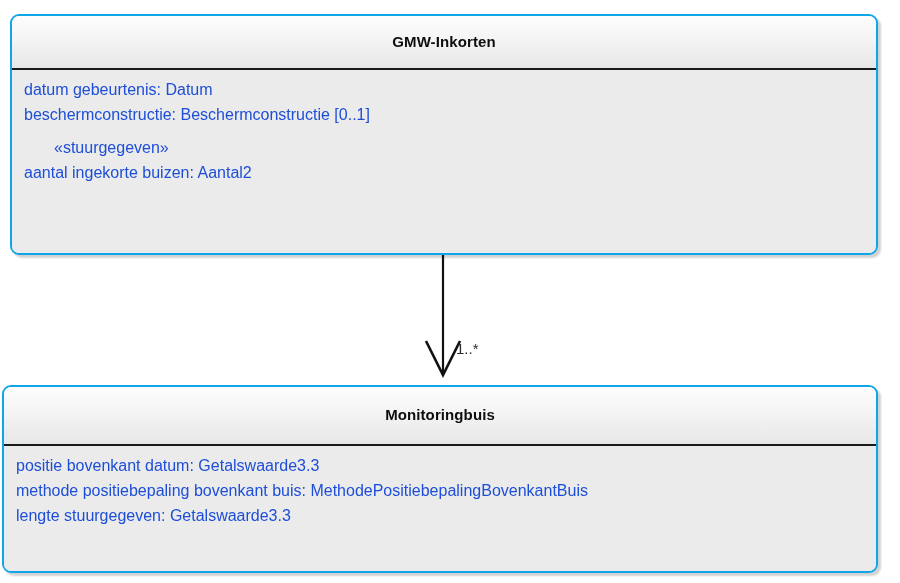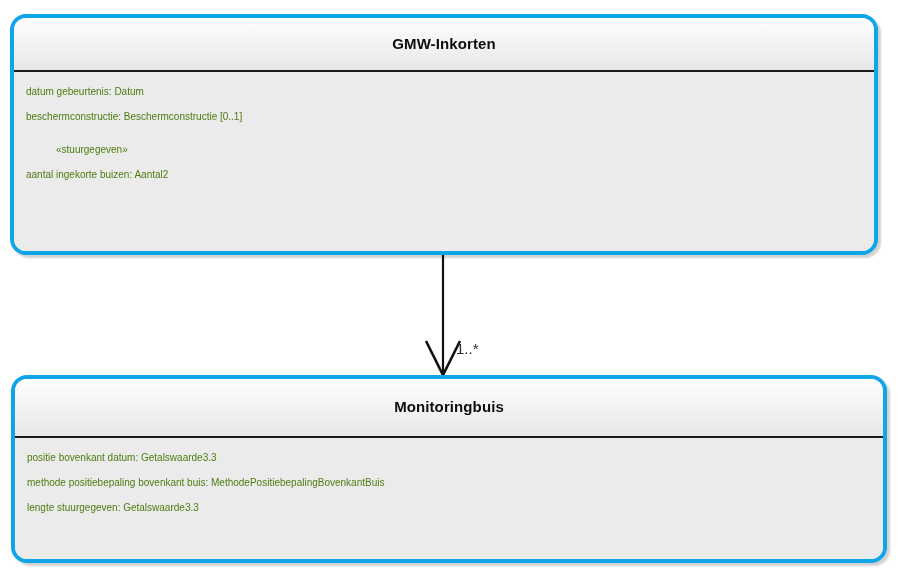--- a/index.html
+++ b/index.html
@@ -20,22 +20,22 @@
     position: absolute;
     left: 0; top: 0;
     width: 900px;
     height: 583px;
   }
 
   
   .uml-class {
     position: absolute;
     box-sizing: border-box;
-    border: 4px solid #0ea5e9;
-    border-radius: 16px;
+    border: 2px solid #0ea5e9;
+    border-radius: 9px;
     background: #ebebeb;
     box-shadow: 3px 3px 2px rgba(0,0,0,0.18);
     overflow: hidden;
   }
 
   .uml-header {
     box-sizing: border-box;
     width: 100%;
     border-bottom: 2px solid #1a1a1a;
     background: linear-gradient(to bottom, #fdfdfd 0%, #f4f4f4 45%, #e7e7e7 100%);
@@ -54,22 +54,22 @@
   }
 
   .uml-body {
     box-sizing: border-box;
     width: 100%;
     background: #ebebeb;
     padding: 7px 0 0 0;
   }
 
   .uml-attr {
-    font-size: 10px;
-    color: #4d7c0f;
+    font-size: 16px;
+    color: #1d4ed8;
     line-height: 25px;
     white-space: pre;
     padding-left: 12px;
   }
 
   .uml-attr.stereotype {
     padding-left: 42px;
   }
 
   .uml-attr.spacer-before {
@@ -129,21 +129,21 @@
 
   <svg class="connector-svg" viewBox="0 0 900 583">
 
     <line class="conn-line" x1="443" y1="255" x2="443" y2="375"></line>
 
     <polyline class="conn-arrow" points="426,341 443,375 460,341"></polyline>
   </svg>
 
   <span class="mult-label" style="left:456px; top:341px;">1..*</span>
 
-  <div class="uml-class" id="class-monitoringbuis" style="left:2px; top:375px; width:876px; height:188px;margin-left:9px;">
+  <div class="uml-class" id="class-monitoringbuis" style="left:2px; top:385px; width:876px; height:188px;">
 
     <div class="uml-header" style="height:59px;">
       <span class="uml-title">Monitoringbuis</span>
     </div>
 
     <div class="uml-body" style="height:125px;">
       <div class="uml-attr">positie bovenkant datum: Getalswaarde3.3</div>
       <div class="uml-attr">methode positiebepaling bovenkant buis: MethodePositiebepalingBovenkantBuis</div>
       <div class="uml-attr">lengte stuurgegeven: Getalswaarde3.3</div>
     </div>

